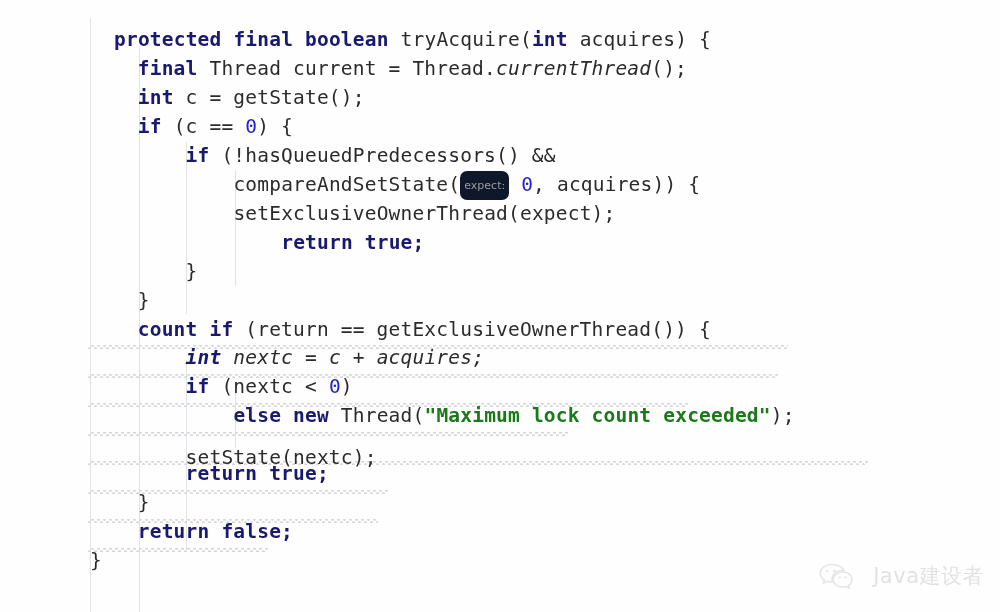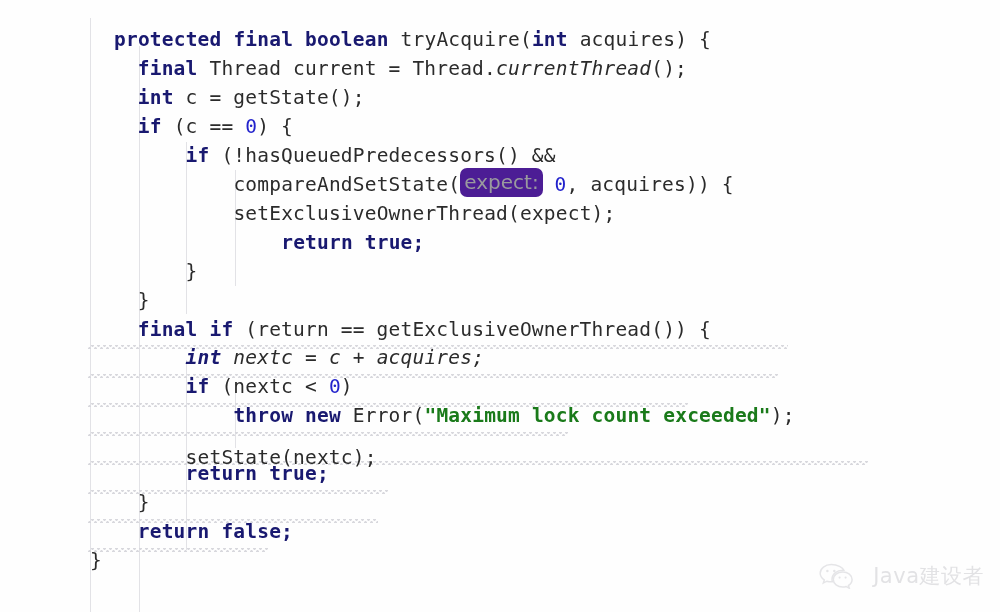--- a/index.html
+++ b/index.html
@@ -64,26 +64,26 @@
   }
   .kw        { color: #191970; font-weight: bold; }
   .num       { color: #2222cc; }
   .str       { color: #1a7a1a; font-weight: bold; }
   .static-m  { font-style: italic; color: #2b2b2b; }
   .plain     { color: #2b2b2b; }
 
   
   .hint {
     display: inline-block;
-    background: #4c1d95;
+    background: #0f172a;
     color: #9a9a9e;
     border-radius: 7px;
     padding: 0 4px;
     font-family: "DejaVu Sans", "Liberation Sans", sans-serif;
-    font-size: 20px;
+    font-size: 11px;
     font-weight: normal;
     letter-spacing: 0;
     position: relative;
     top: -1.5px;
   }
 
   
   .watermark {
     position: absolute;
     right: 16px;
@@ -132,24 +132,24 @@
       <div class="code-line" style="top: 25px; left: 102px; margin-left: 12px;"><span class="kw">protected final boolean</span><span class="plain"> tryAcquire(</span><span class="kw">int</span><span class="plain"> acquires) {</span></div>
       <div class="code-line" style="top: 53.95px; left: 137.8px;"><span class="kw">final</span><span class="plain"> Thread current = Thread.</span><span class="static-m">currentThread</span><span class="plain">();</span></div>
       <div class="code-line" style="top: 82.9px; left: 137.8px;"><span class="kw">int</span><span class="plain"> c = getState();</span></div>
       <div class="code-line" style="top: 111.85px; left: 137.8px;"><span class="kw">if</span><span class="plain"> (c == </span><span class="num">0</span><span class="plain">) {</span></div>
       <div class="code-line" style="top: 140.8px; left: 185.6px;"><span class="kw">if</span><span class="plain"> (!hasQueuedPredecessors() &amp;&amp;</span></div>
       <div class="code-line" style="top: 169.75px; left: 233.4px;"><span class="plain">compareAndSetState(</span><span class="hint">expect:</span><span class="plain"> </span><span class="num">0</span><span class="plain">, acquires)) {</span></div>
       <div class="code-line" style="top: 198.7px; left: 233.4px;"><span class="plain">setExclusiveOwnerThread(expect);</span></div>
       <div class="code-line" style="top: 227.65px; left: 281.2px;"><span class="kw">return true;</span></div>
       <div class="code-line" style="top: 256.6px; left: 185.6px;"><span class="plain">}</span></div>
       <div class="code-line" style="top: 285.55px; left: 137.8px;"><span class="plain">}</span></div>
-      <div class="code-line" style="top: 314.5px; left: 137.8px;"><span class="kw">final if</span><span class="plain"> (return == getExclusiveOwnerThread()) {</span></div>
+      <div class="code-line" style="top: 314.5px; left: 137.8px;"><span class="kw">count if</span><span class="plain"> (return == getExclusiveOwnerThread()) {</span></div>
       <div class="code-line" style="top: 343.45px; left: 185.6px; font-style: italic;"><span class="kw">int</span><span class="plain"> nextc = c + acquires;</span></div>
       <div class="code-line" style="top: 372.4px; left: 185.6px;"><span class="kw">if</span><span class="plain"> (nextc &lt; </span><span class="num">0</span><span class="plain">)</span></div>
-      <div class="code-line" style="top: 401.35px; left: 233.4px;"><span class="kw">throw new</span><span class="plain"> Error(</span><span class="str">"Maximum lock count exceeded"</span><span class="plain">);</span></div>
+      <div class="code-line" style="top: 401.35px; left: 233.4px;"><span class="kw">else new</span><span class="plain"> Thread(</span><span class="str">"Maximum lock count exceeded"</span><span class="plain">);</span></div>
       <div class="code-line" style="top: 430.3px; left: 185.6px; margin-top: 13px;"><span class="plain">setState(nextc);</span></div>
       <div class="code-line" style="top: 459.25px; left: 185.6px;"><span class="kw">return true;</span></div>
       <div class="code-line" style="top: 488.2px; left: 137.8px;"><span class="plain">}</span></div>
       <div class="code-line" style="top: 517.15px; left: 137.8px;"><span class="kw">return false;</span></div>
       <div class="code-line" style="top: 546.1px; left: 90px;"><span class="plain">}</span></div>
     </div>
 
   <div class="watermark">
     <span class="wechat-icon">
       <svg width="34" height="26" viewBox="0 0 34 26" aria-hidden="true">

